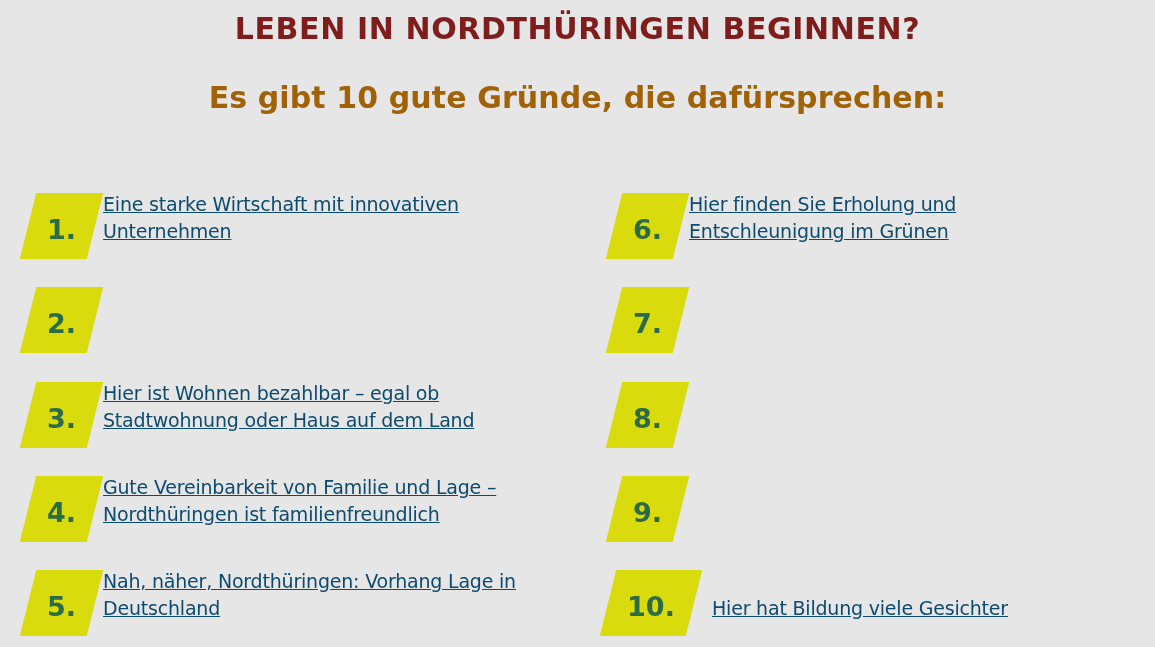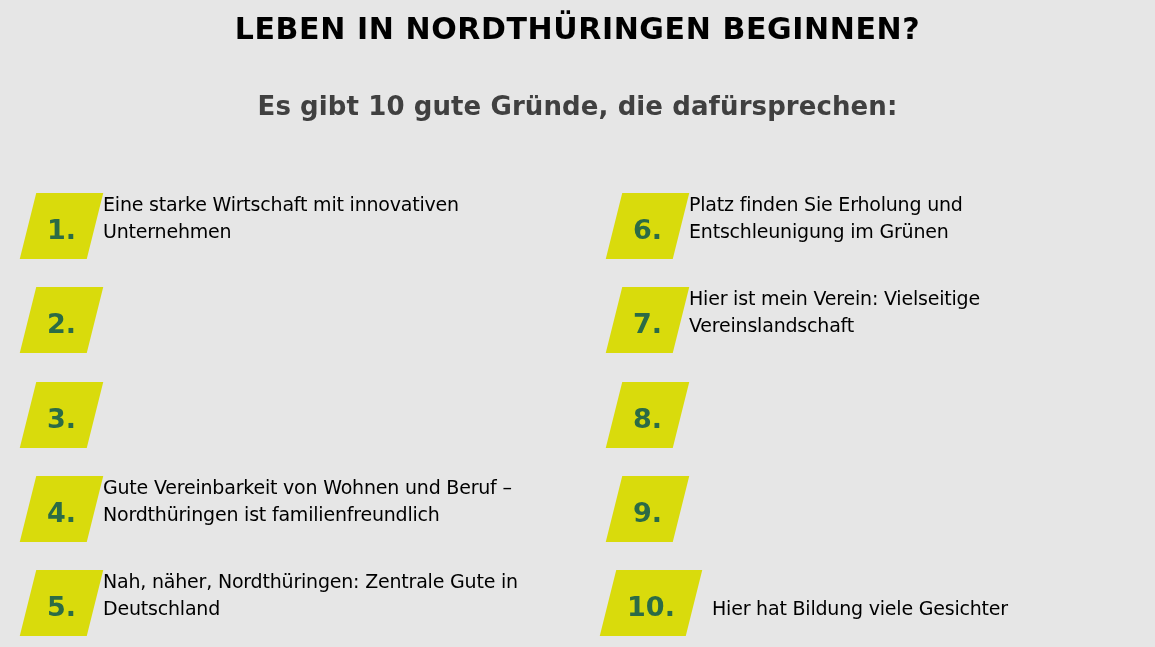--- a/index.html
+++ b/index.html
@@ -31,33 +31,33 @@
     text-align: center;
   }
 
   .title {
     margin: 0;
     padding-top: 10px;
     font-family: "DejaVu Sans", sans-serif;
     font-size: 30px;
     font-weight: bold;
     letter-spacing: 0.6px;
-    color: #000000;
+    color: #7f1d1d;
     line-height: 1.25;
     white-space: nowrap;
   }
 
   .subtitle {
-    margin: 16px;
+    margin: 5px;
     padding-top: 26px;
     font-family: "DejaVu Sans", sans-serif;
-    font-size: 26px;
+    font-size: 30px;
     font-weight: bold;
     letter-spacing: 0.1px;
-    color: #404040;
+    color: #a16207;
     line-height: 1.25;
     white-space: nowrap;
   }
 
   
   .columns {
     position: absolute;
     top: 185px;
     left: 0;
     width: 1155px;
@@ -127,24 +127,25 @@
 
   
   .reason-text {
     position: absolute;
     left: 89px;
     top: 6px;
     width: 450px;
     font-family: "DejaVu Sans", sans-serif;
     font-size: 19px;
     font-weight: normal;
-    color: #000000;
+    color: #0c4a6e;
     line-height: 27px;
     letter-spacing: -0.2px;
     white-space: pre-line;
+    text-decoration: underline;
   }
   .badge.wide + .reason-text {
     left: 112px;
     top: 33px;
   }
 </style>
 </head>
 <body>
 
 <div id="infographic">
@@ -169,56 +170,56 @@
       <div class="reason-row row-1">
         <div class="badge">
           <span class="badge-number">2.</span>
         </div>
       </div>
 
       <div class="reason-row row-2">
         <div class="badge">
           <span class="badge-number">3.</span>
         </div>
+        <div class="reason-text">Hier ist Wohnen bezahlbar – egal ob
+Stadtwohnung oder Haus auf dem Land</div>
       </div>
 
       <div class="reason-row row-3">
         <div class="badge">
           <span class="badge-number">4.</span>
         </div>
-        <div class="reason-text">Gute Vereinbarkeit von Wohnen und Beruf –
+        <div class="reason-text">Gute Vereinbarkeit von Familie und Lage –
 Nordthüringen ist familienfreundlich</div>
       </div>
 
       <div class="reason-row row-4">
         <div class="badge">
           <span class="badge-number">5.</span>
         </div>
-        <div class="reason-text">Nah, näher, Nordthüringen: Zentrale Gute in
+        <div class="reason-text">Nah, näher, Nordthüringen: Vorhang Lage in
 Deutschland</div>
       </div>
 
     </div>
 
     <div class="column column-right">
 
       <div class="reason-row row-0">
         <div class="badge">
           <span class="badge-number">6.</span>
         </div>
-        <div class="reason-text">Platz finden Sie Erholung und
+        <div class="reason-text">Hier finden Sie Erholung und
 Entschleunigung im Grünen</div>
       </div>
 
       <div class="reason-row row-1">
         <div class="badge">
           <span class="badge-number">7.</span>
         </div>
-        <div class="reason-text">Hier ist mein Verein: Vielseitige
-Vereinslandschaft</div>
       </div>
 
       <div class="reason-row row-2">
         <div class="badge">
           <span class="badge-number">8.</span>
         </div>
       </div>
 
       <div class="reason-row row-3">
         <div class="badge">

